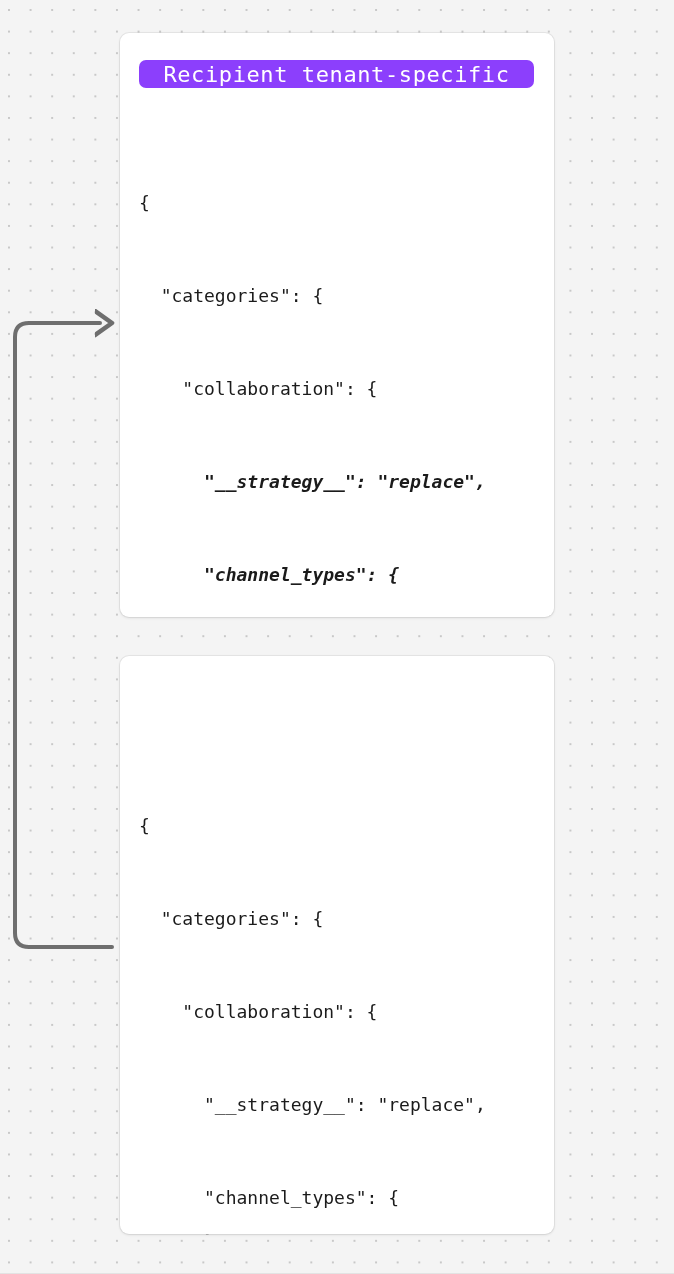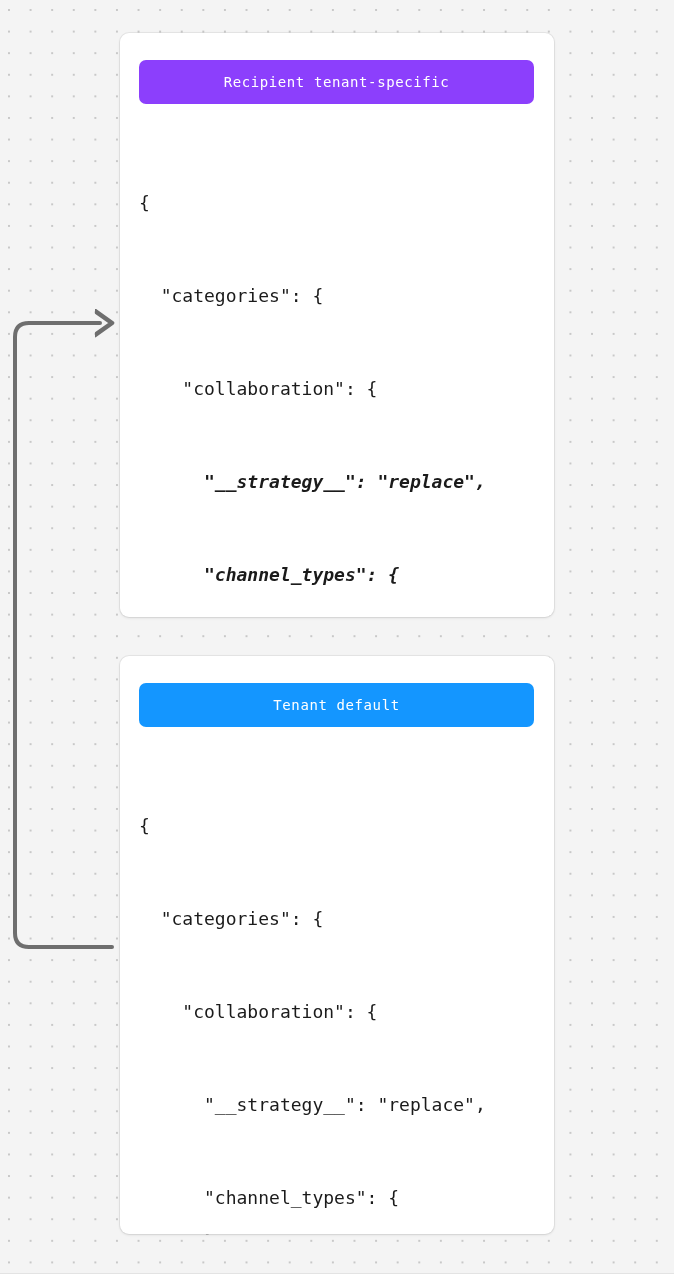--- a/index.html
+++ b/index.html
@@ -43,28 +43,28 @@
   }
 
   .card-recipient { top: 33px;  height: 584px; }
   .card-tenant    { top: 656px; height: 578px; }
 
   .card-badge {
     position: absolute;
     left: 19px;
     top: 27px;
     width: 395px;
-    height: 44px;
+    height: 28px;
     border-radius: 7px;
     display: flex;
     align-items: center;
     justify-content: center;
     color: #ffffff;
     font-family: "DejaVu Sans Mono", "Liberation Mono", monospace;
-    font-size: 14px;
+    font-size: 22px;
     letter-spacing: 0.6px;
     white-space: nowrap;
   }
 
   .badge-purple { background: #8c3ffc; }
   .badge-blue   { background: #1496ff; }
 
   .code-block {
     position: absolute;
     left: 19px;
@@ -126,21 +126,20 @@
     <span class="code-line">      "channel_types": {</span>
     <span class="code-line">        "email": true</span>
     <span class="code-line">      }</span>
     
     
     
   </div>
 </div>
 
 <div class="card card-tenant">
-  <div class="card-badge badge-blue">Tenant default</div>
   <div class="code-block">
     <span class="code-line">{</span>
     <span class="code-line">  "categories": {</span>
     <span class="code-line">    "collaboration": {</span>
     <span class="code-line">      "__strategy__": "replace",</span>
     <span class="code-line">      "channel_types": {</span>
     
     
     
     

